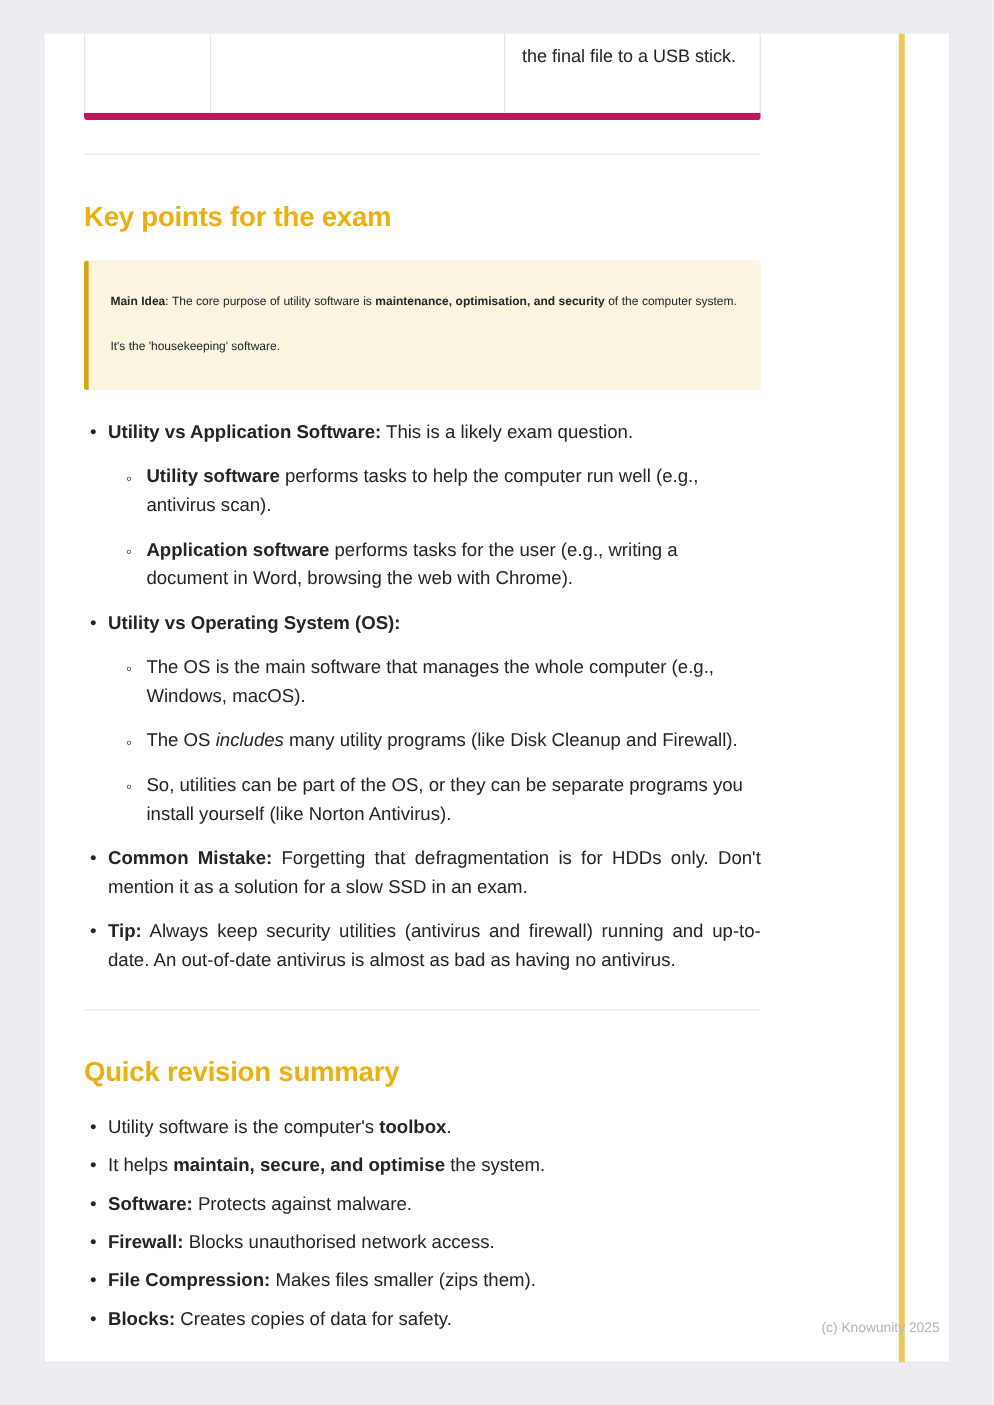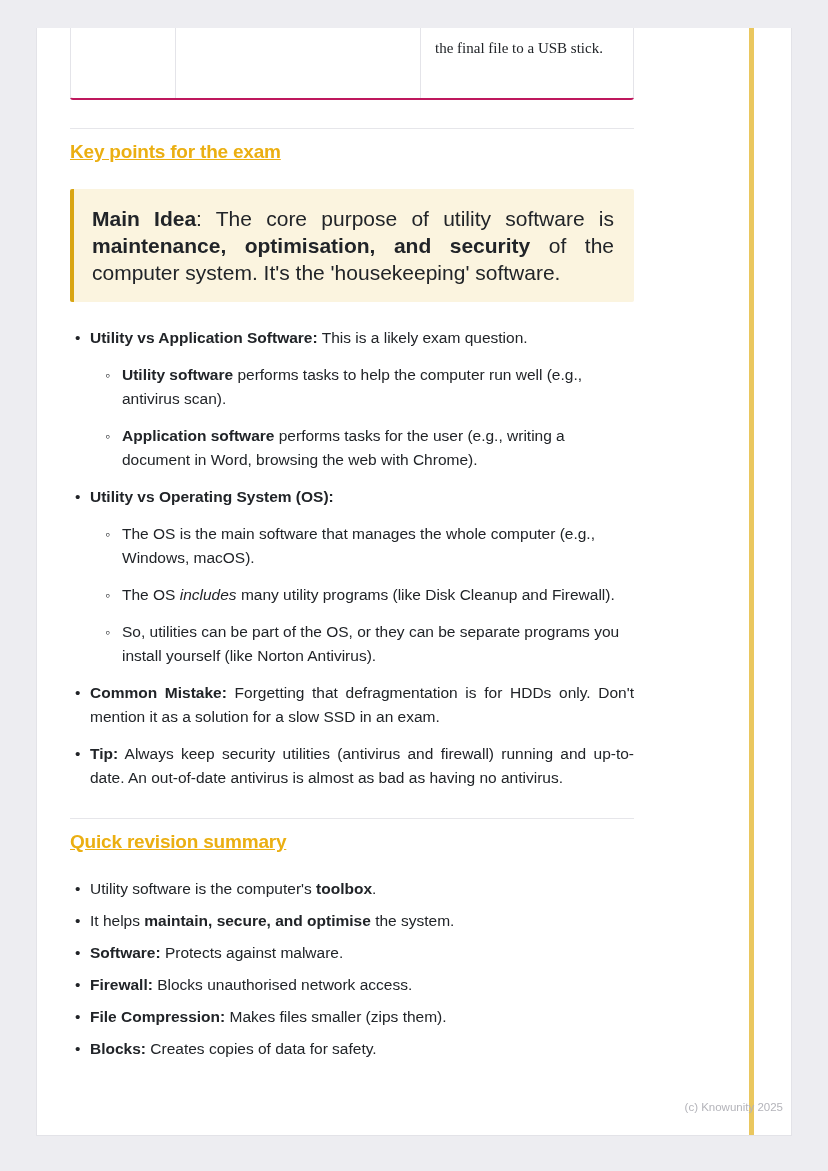--- a/index.html
+++ b/index.html
@@ -11,43 +11,43 @@
   .canvas { position:relative; width:828px; height:1171px; background:#ededf1; overflow:hidden; }
   .page {
     position:absolute; left:36px; top:28px; width:756px; height:1108px;
     background:#ffffff; border:1px solid #e3e3e8; border-top:none;
   }
   .stripe { position:absolute; left:712px; top:0; bottom:0; width:5px; background:var(--page-stripe,#eac75f); z-index:2; }
   .watermark { position:absolute; right:8px; bottom:22px; font-size:11.5px; color:#b4b4ba; z-index:3;text-align:right; }
   .content { width:564px; margin-left:33px; }
 
   
-  .tablefrag { display:flex; width:564px; height:72px; border-bottom:2px solid #be185d; border-radius:0 0 3px 3px;font-family:Liberation Serif, serif; }
+  .tablefrag { display:flex; width:564px; height:72px; border-bottom:6px solid #be185d; border-radius:0 0 3px 3px; }
   .tf-col { border-left:1px solid #e4e4e9; height:100%; }
   .tf-c1 { width:105px; }
   .tf-c2 { width:245px; }
   .tf-c3 { width:214px; border-right:1px solid #e4e4e9; padding:8px 14px; }
   .tf-c3 p { font-size:15px; line-height:24px; }
 
   .divider { border:none; border-top:1px solid #e6e6ea; margin-top:28px; }
 
   h2.accent {
     color:var(--accent-heading,#ebaf12);
-    font-size:19px; font-weight:700; letter-spacing:-0.2px;
-    margin-top:8px; line-height:30px;text-decoration:underline;
+    font-size:23px; font-weight:700; letter-spacing:-0.2px;
+    margin-top:36px; line-height:30px;
   }
 
   .callout {
     margin-top:22px;
     background:var(--callout-bg,#fbf4df);
     border-left:4px solid var(--callout-border,#d9a513);
     padding:16px 20px 16px 18px;
     border-radius:2px;
   }
-  .callout p { font-size:21px; line-height:27px; text-align:justify; }
+  .callout p { font-size:10px; line-height:38px; text-align:justify; }
 
   .list { margin-top:24px; }
   .li { display:flex; font-size:15.5px; line-height:24px; margin-bottom:13px; }
   .li .mk { flex:0 0 20px; padding-left:5px; }
   .li p { flex:1; }
   .li p.just { text-align:justify; }
   .sublist { margin-top:13px; }
   .li.l2 { margin-left:30px; }
   .li.l2 .mk { flex:0 0 22px; padding-left:5px; font-size:14px; }
 

